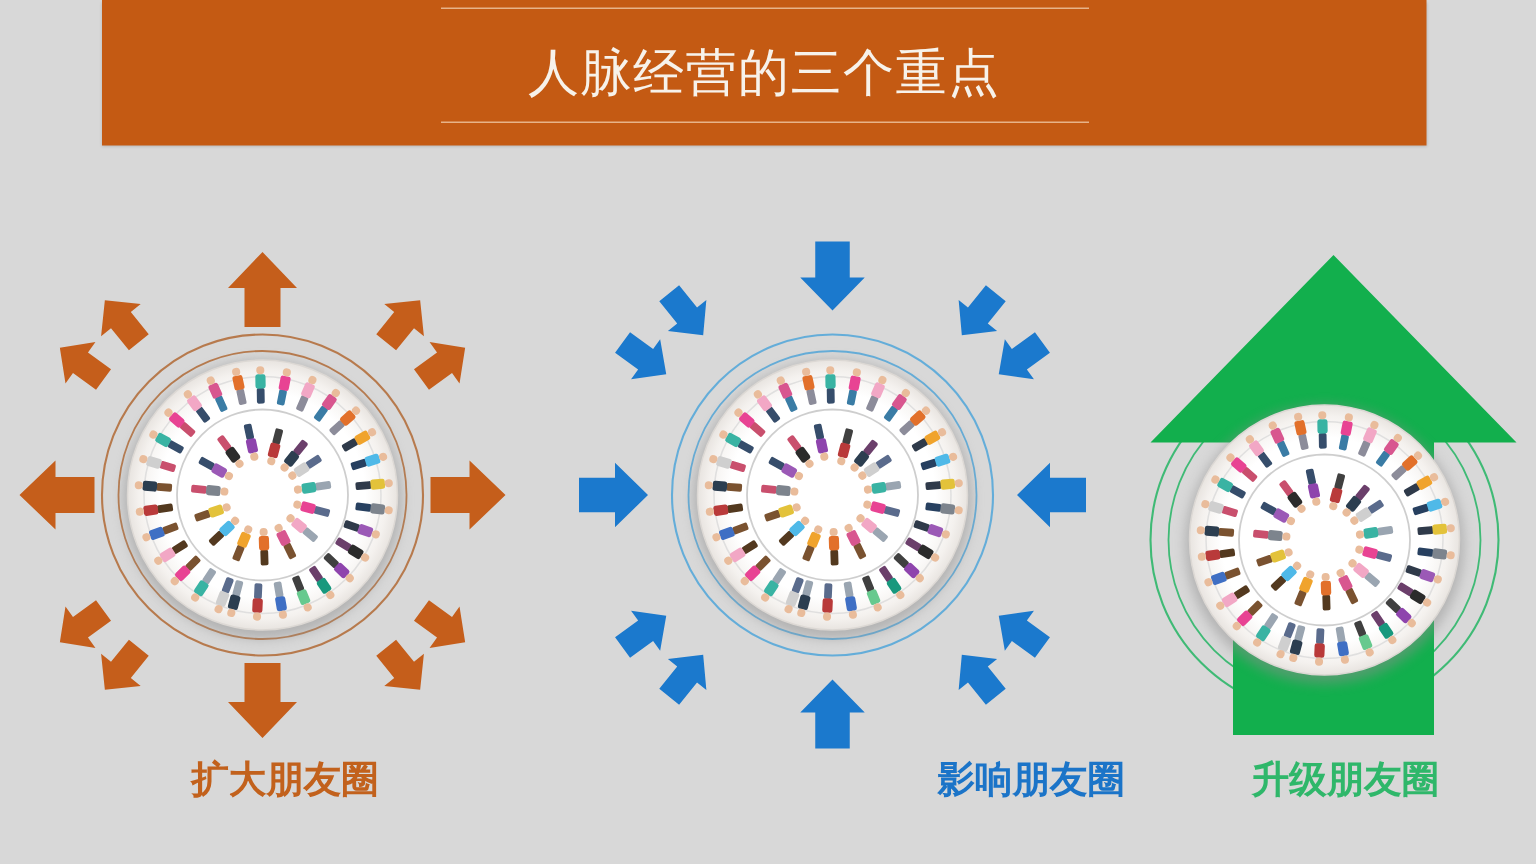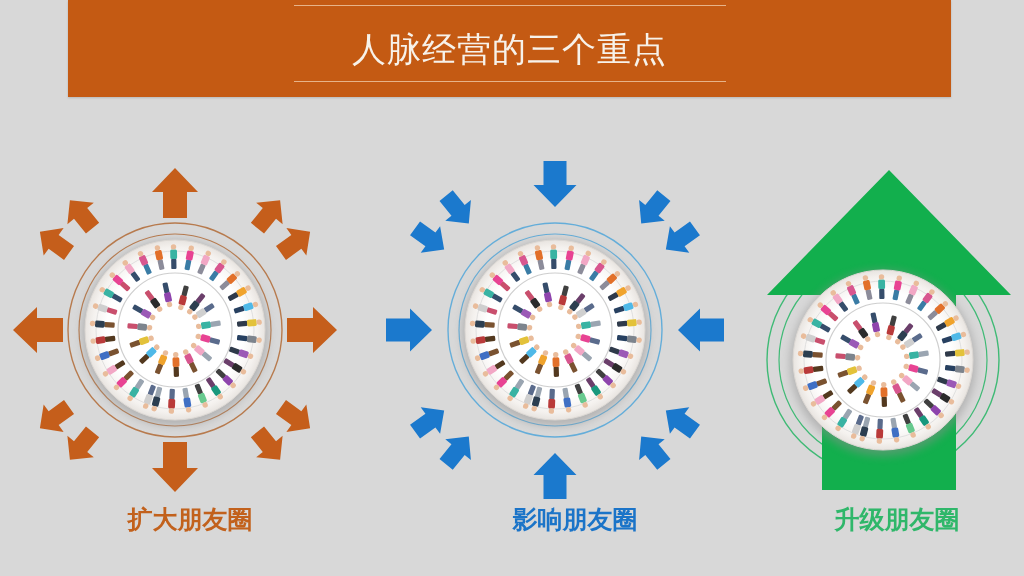--- a/index.html
+++ b/index.html
@@ -30,21 +30,21 @@
   .g-expand{left:3px;top:158px;}
   .g-influence{left:383px;top:158px;}
   .g-upgrade{left:754px;top:158px;}
 
   .lbl{
     position:absolute;top:503px;height:30px;
     text-align:center;font-size:25px;font-weight:700;
     white-space:nowrap;
   }
   .lbl-expand{left:20px;width:340px;}
-  .lbl-influence{left:400px;width:350px;}
+  .lbl-influence{left:400px;width:350px;text-align:right;}
   .lbl-upgrade{left:767px;width:260px;}
 </style>
 </head>
 <body style="background: rgb(216, 216, 216);">
 
 <div class="slide" style="background: rgb(216, 216, 216);">
 
   <div class="banner" style="background: rgb(196, 90, 19);">
     <div class="banner-line top" style="background: rgba(255, 238, 216, 0.6);"></div>
     <div class="banner-title" style="color: rgb(247, 242, 234);">人脉经营的三个重点</div>

